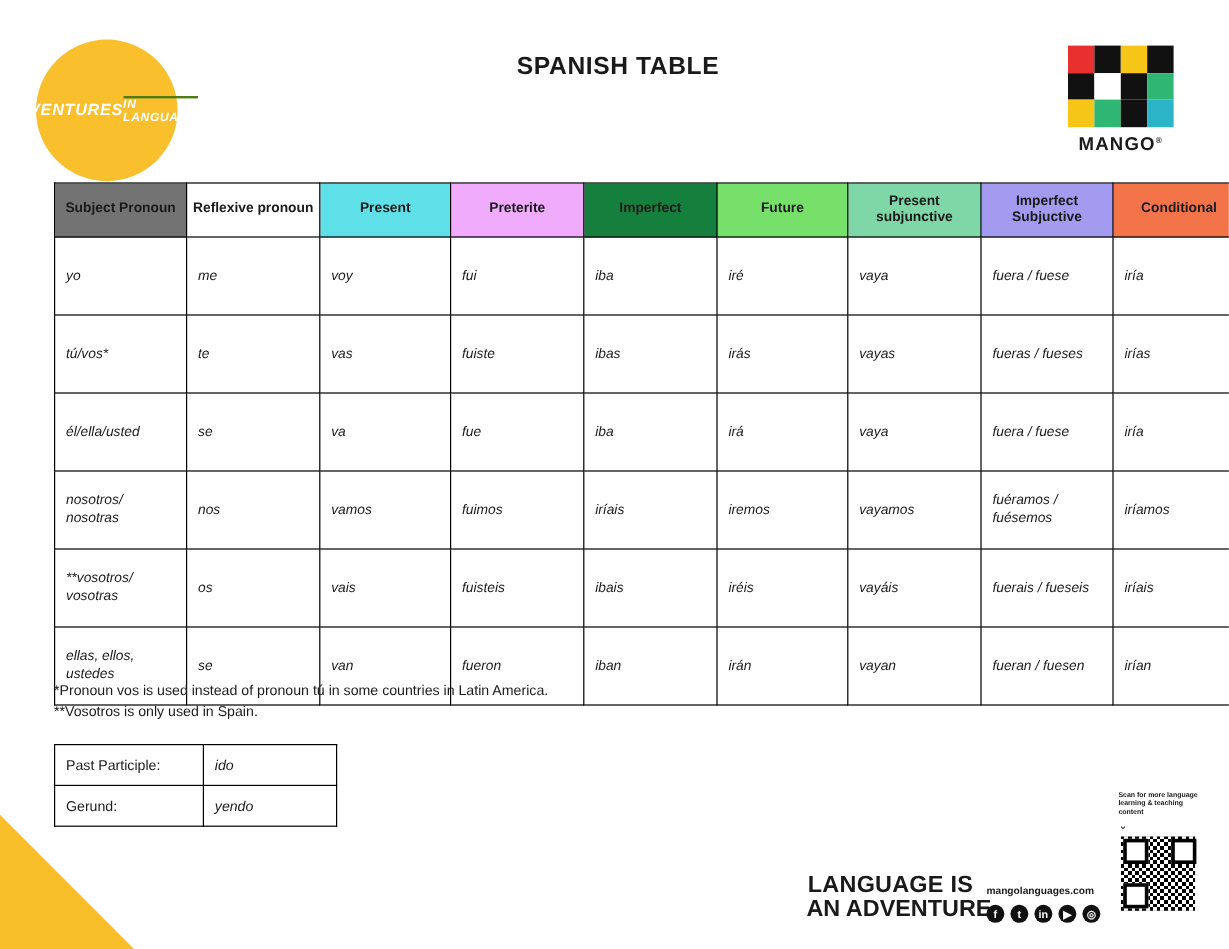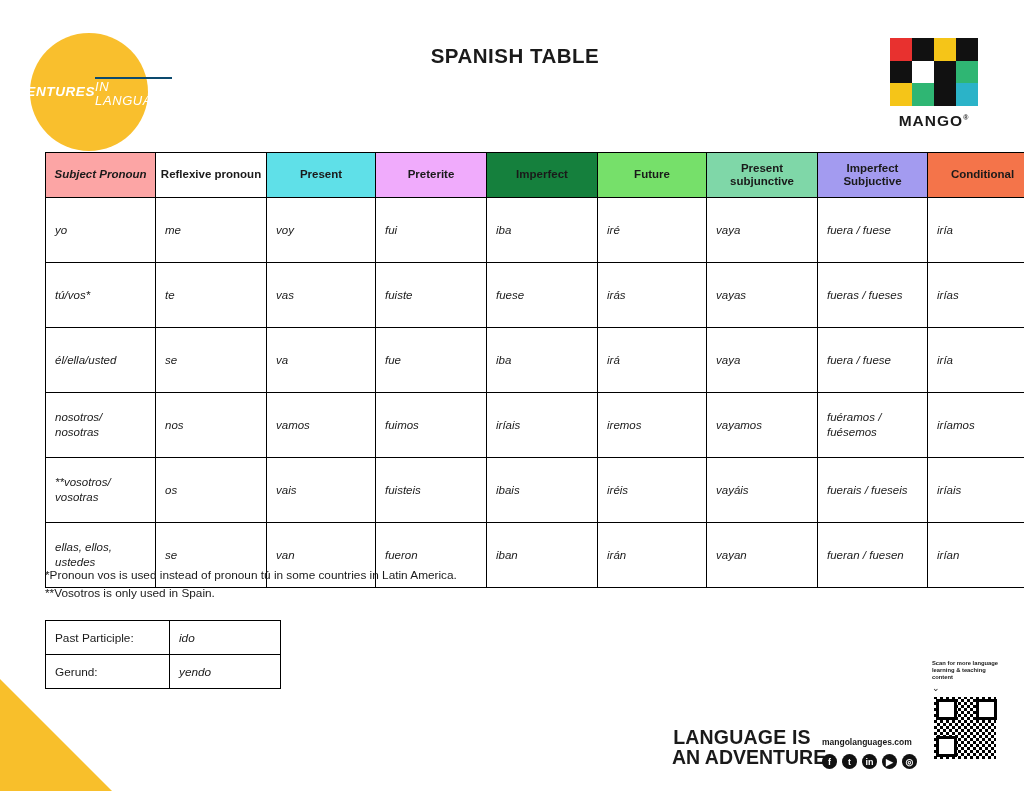--- a/index.html
+++ b/index.html
@@ -50,26 +50,26 @@
   }
   .badge-line1 {
     font-size: 13.5px;
     font-weight: bold;
     font-style: italic;
     letter-spacing: 0.6px;
     color: #ffffff;
     line-height: 1.05;
   }
   .badge-line2 {
-    font-size: 13px;
-    font-weight: normal;
+    font-size: 10px;
+    font-weight: bold;
     font-style: italic;
     letter-spacing: 0.6px;
     color: #ffffff;
-    border-top: 2px solid #0c4a6e;
+    border-top: 2px solid #4d7c0f;
     padding-top: 1px;
     line-height: 1.05;
   }
   .badge-mark {
     margin-top: 9px;
     font-size: 11px;
     color: #ffffff;
     opacity: .85;
   }
 
@@ -140,21 +140,21 @@
     height: 32px;
     line-height: 1.15;
   }
   table.conj td {
     font-size: 11.5px;
     font-style: italic;
     padding: 8px 9px;
     height: 48px;
     line-height: 1.3;
   }
-  th.c-subject  { background: #fca5a5; text-align: left; padding-left: 9px; width: 103px; font-style: italic; }
+  th.c-subject  { background: #737373; text-align: left; padding-left: 9px; width: 103px; }
   th.c-reflex   { background: #ffffff; width: 104px; }
   th.c-present  { background: #5fe0e8; width: 102px; }
   th.c-preterite{ background: #f0abfc; width: 104px; }
   th.c-imperfect{ background: #15803d; width: 104px; }
   th.c-future   { background: #76e06a; width: 102px; }
   th.c-pressubj { background: #7fd7a8; width: 104px; }
   th.c-impsubj  { background: #a39bf0; width: 103px; }
   th.c-cond     { background: #f4744a; width: 103px; }
 
   
@@ -332,21 +332,21 @@
           <td>iré</td>
           <td>vaya</td>
           <td>fuera / fuese</td>
           <td>iría</td>
         </tr>
         <tr>
           <td>tú/vos*</td>
           <td>te</td>
           <td>vas</td>
           <td>fuiste</td>
-          <td>fuese</td>
+          <td>ibas</td>
           <td>irás</td>
           <td>vayas</td>
           <td>fueras / fueses</td>
           <td>irías</td>
         </tr>
         <tr>
           <td>él/ella/usted</td>
           <td>se</td>
           <td>va</td>
           <td>fue</td>

